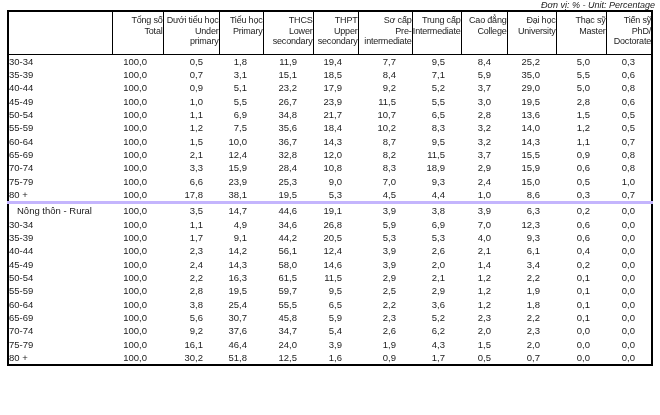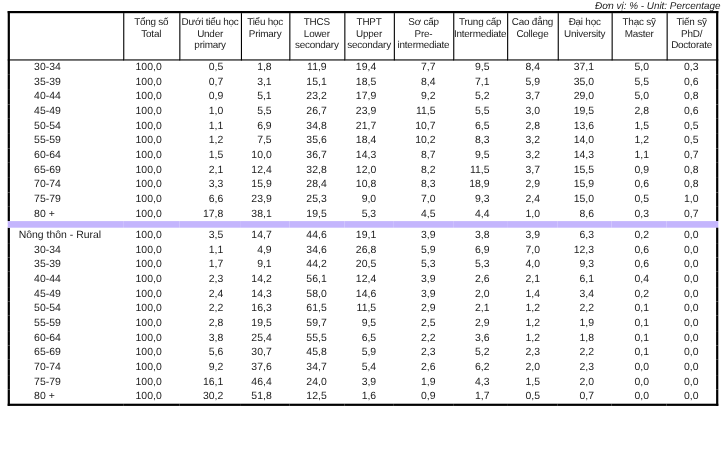--- a/index.html
+++ b/index.html
@@ -19,38 +19,38 @@
     position:absolute; top:10px; left:7px;
     border-collapse:collapse; table-layout:fixed;
     border:2px solid #000;
   }
 
   thead th {
     border:1px solid #000;
     font-weight:normal;
     font-size:9px; line-height:10.5px;
     letter-spacing:-0.2px;
-    text-align:center; vertical-align:top;
+    text-align:right; vertical-align:top;
     padding:3px 0 2px 0;
     white-space:pre-line;
     overflow:hidden;
     color:#1c1c1c;
   }
   thead tr { height:43px; }
 
   tbody td {
     font-size:9.5px; color:#1c1c1c;
     height:13.35px; line-height:13.35px;
     padding:0; white-space:nowrap; overflow:hidden;
   }
   td.val { text-align:right; padding-right:16px; }
   td.label-cell { text-align:left; }
-  tr.age td.label-cell { padding-left:22px; }
+  tr.age td.label-cell { }
   tr.group td.label-cell { padding-left:8px; }
-  tr.section-start td { border-top:6px solid #c4b5fd; }
+  tr.section-start td { border-top:3px solid #c4b5fd; }
 </style>
 </head>
 <body>
 
 <div class="page">
   <div class="unit-note">Đơn vị: % - Unit: Percentage</div>
 
   <table class="stat-table">
     <colgroup>
       <col style="width:104px">
@@ -102,21 +102,21 @@
         <tr class="age">
           <td class="label-cell">30-34</td>
           <td class="val">100,0</td>
           <td class="val">0,5</td>
           <td class="val">1,8</td>
           <td class="val">11,9</td>
           <td class="val">19,4</td>
           <td class="val">7,7</td>
           <td class="val">9,5</td>
           <td class="val">8,4</td>
-          <td class="val">37,1</td>
+          <td class="val">25,2</td>
           <td class="val">5,0</td>
           <td class="val">0,3</td>
         </tr>
         <tr class="age">
           <td class="label-cell">35-39</td>
           <td class="val">100,0</td>
           <td class="val">0,7</td>
           <td class="val">3,1</td>
           <td class="val">15,1</td>
           <td class="val">18,5</td>

